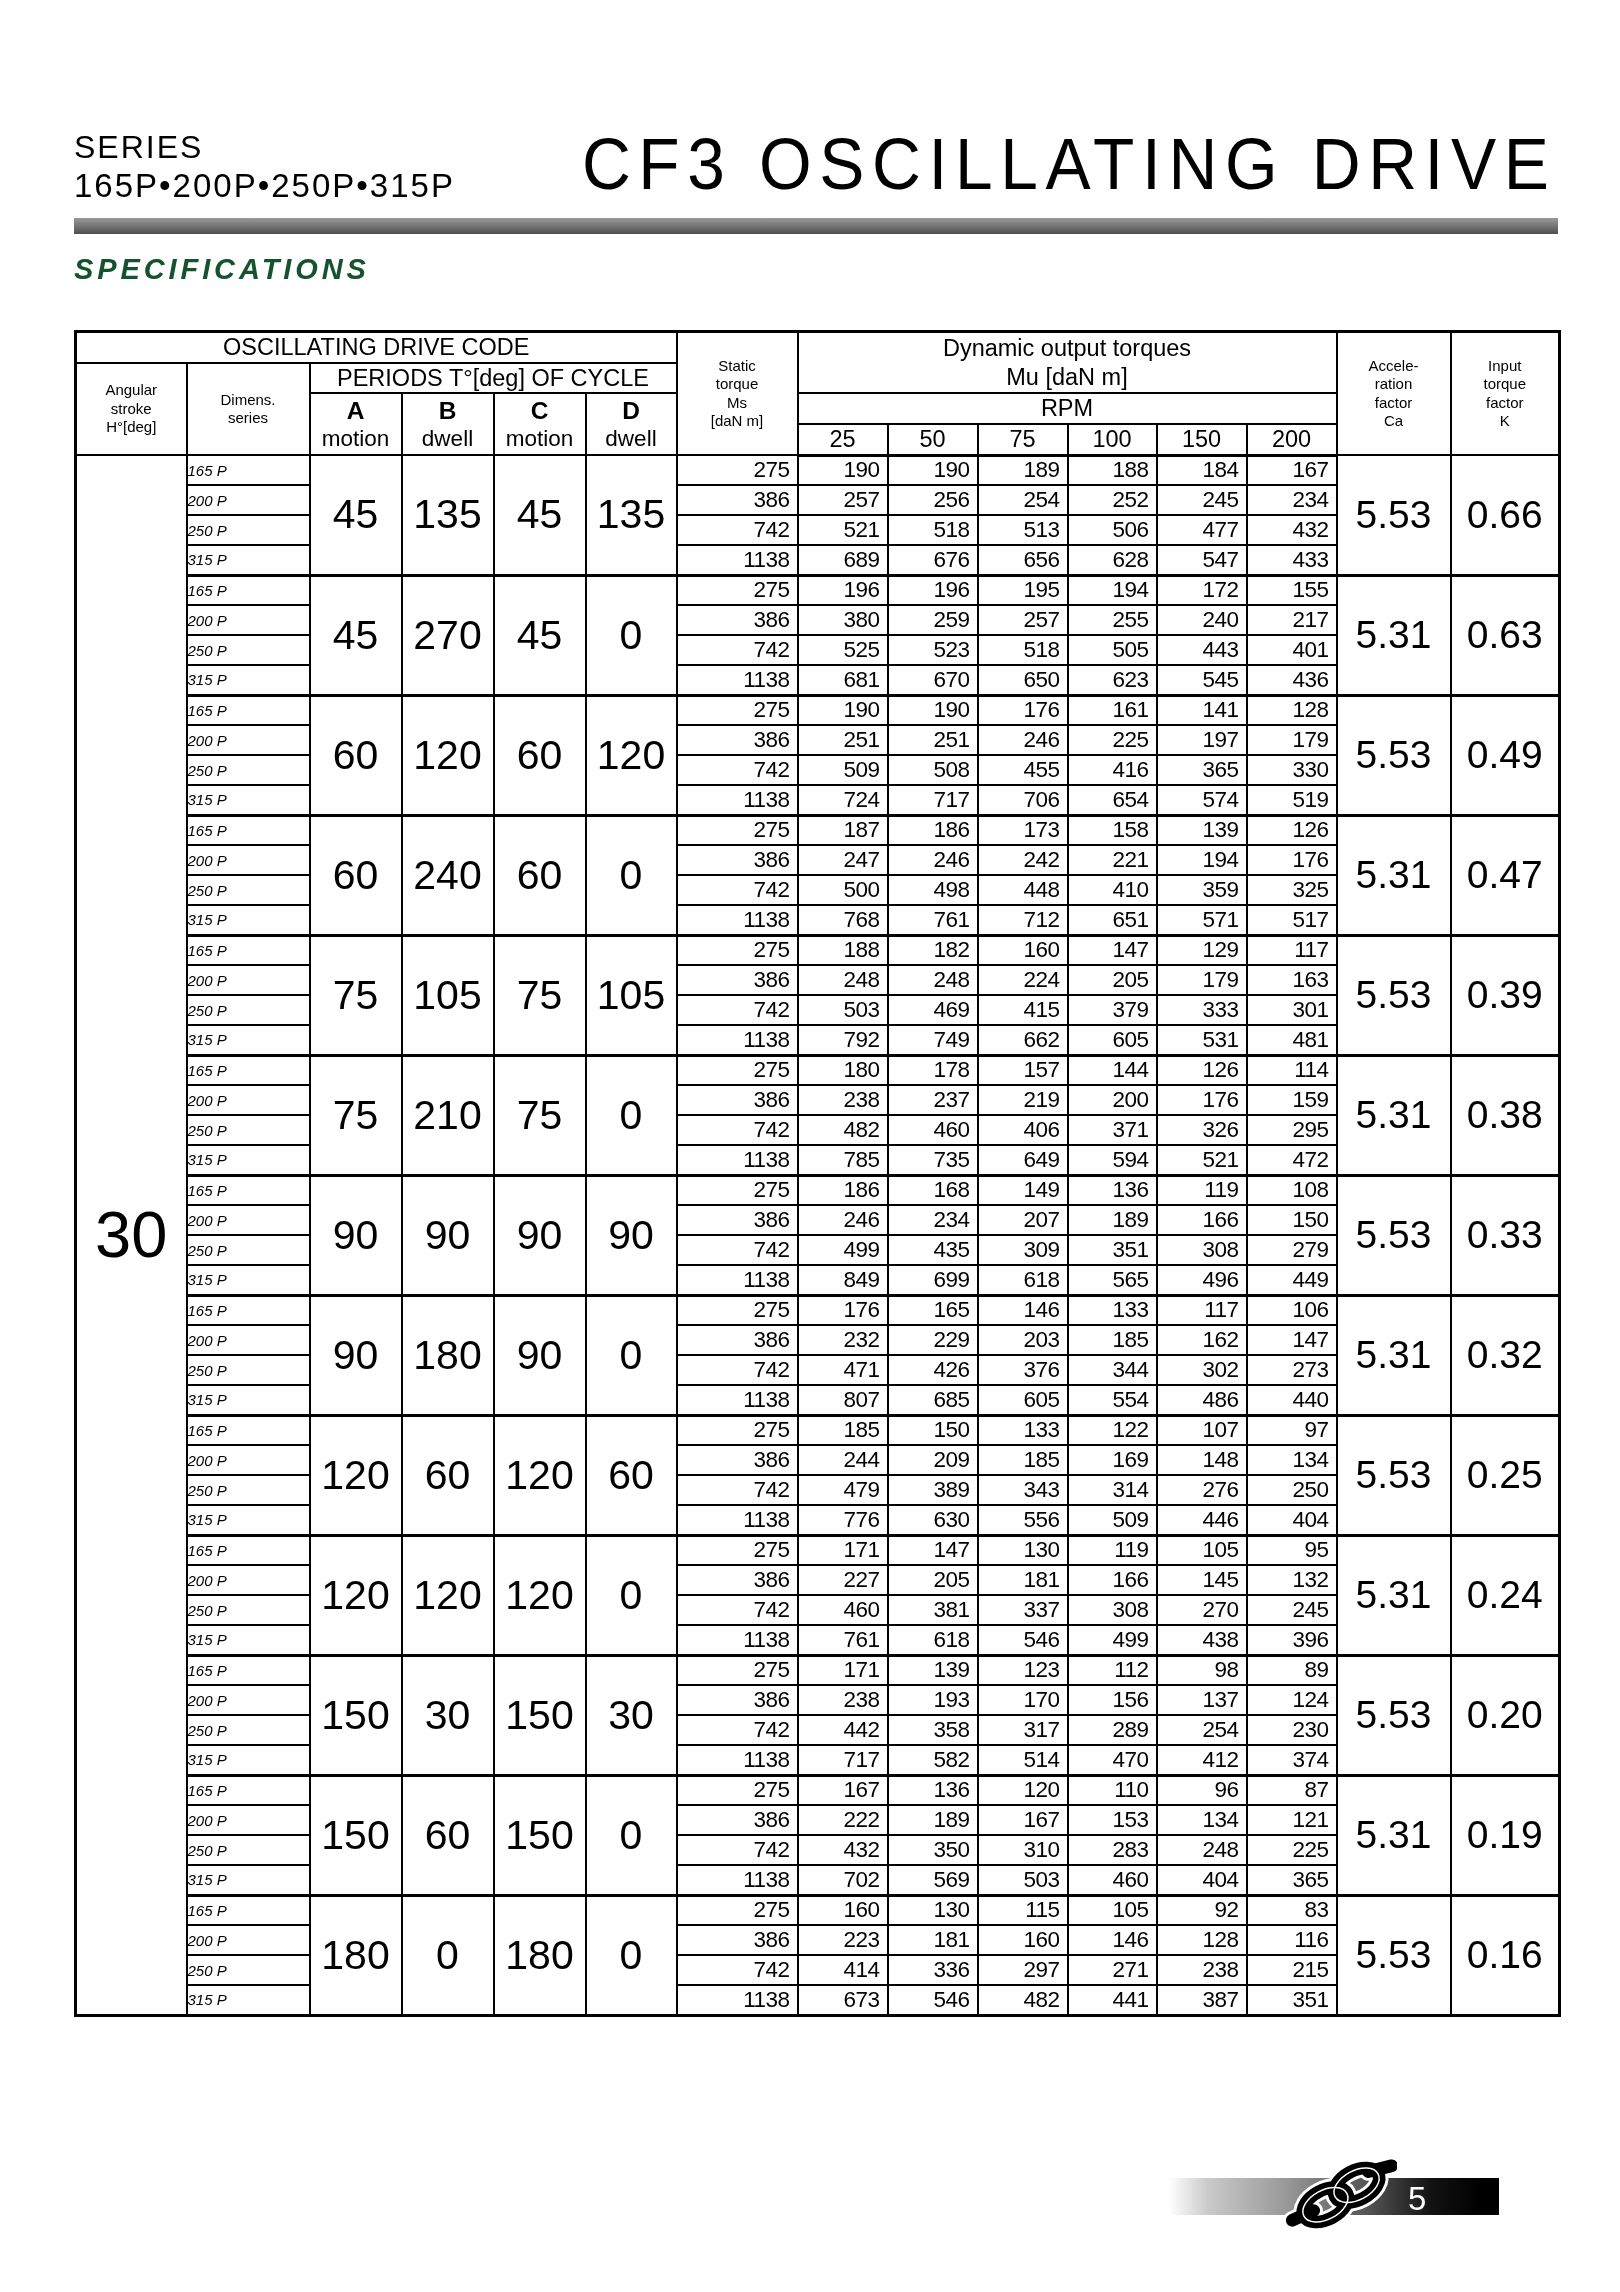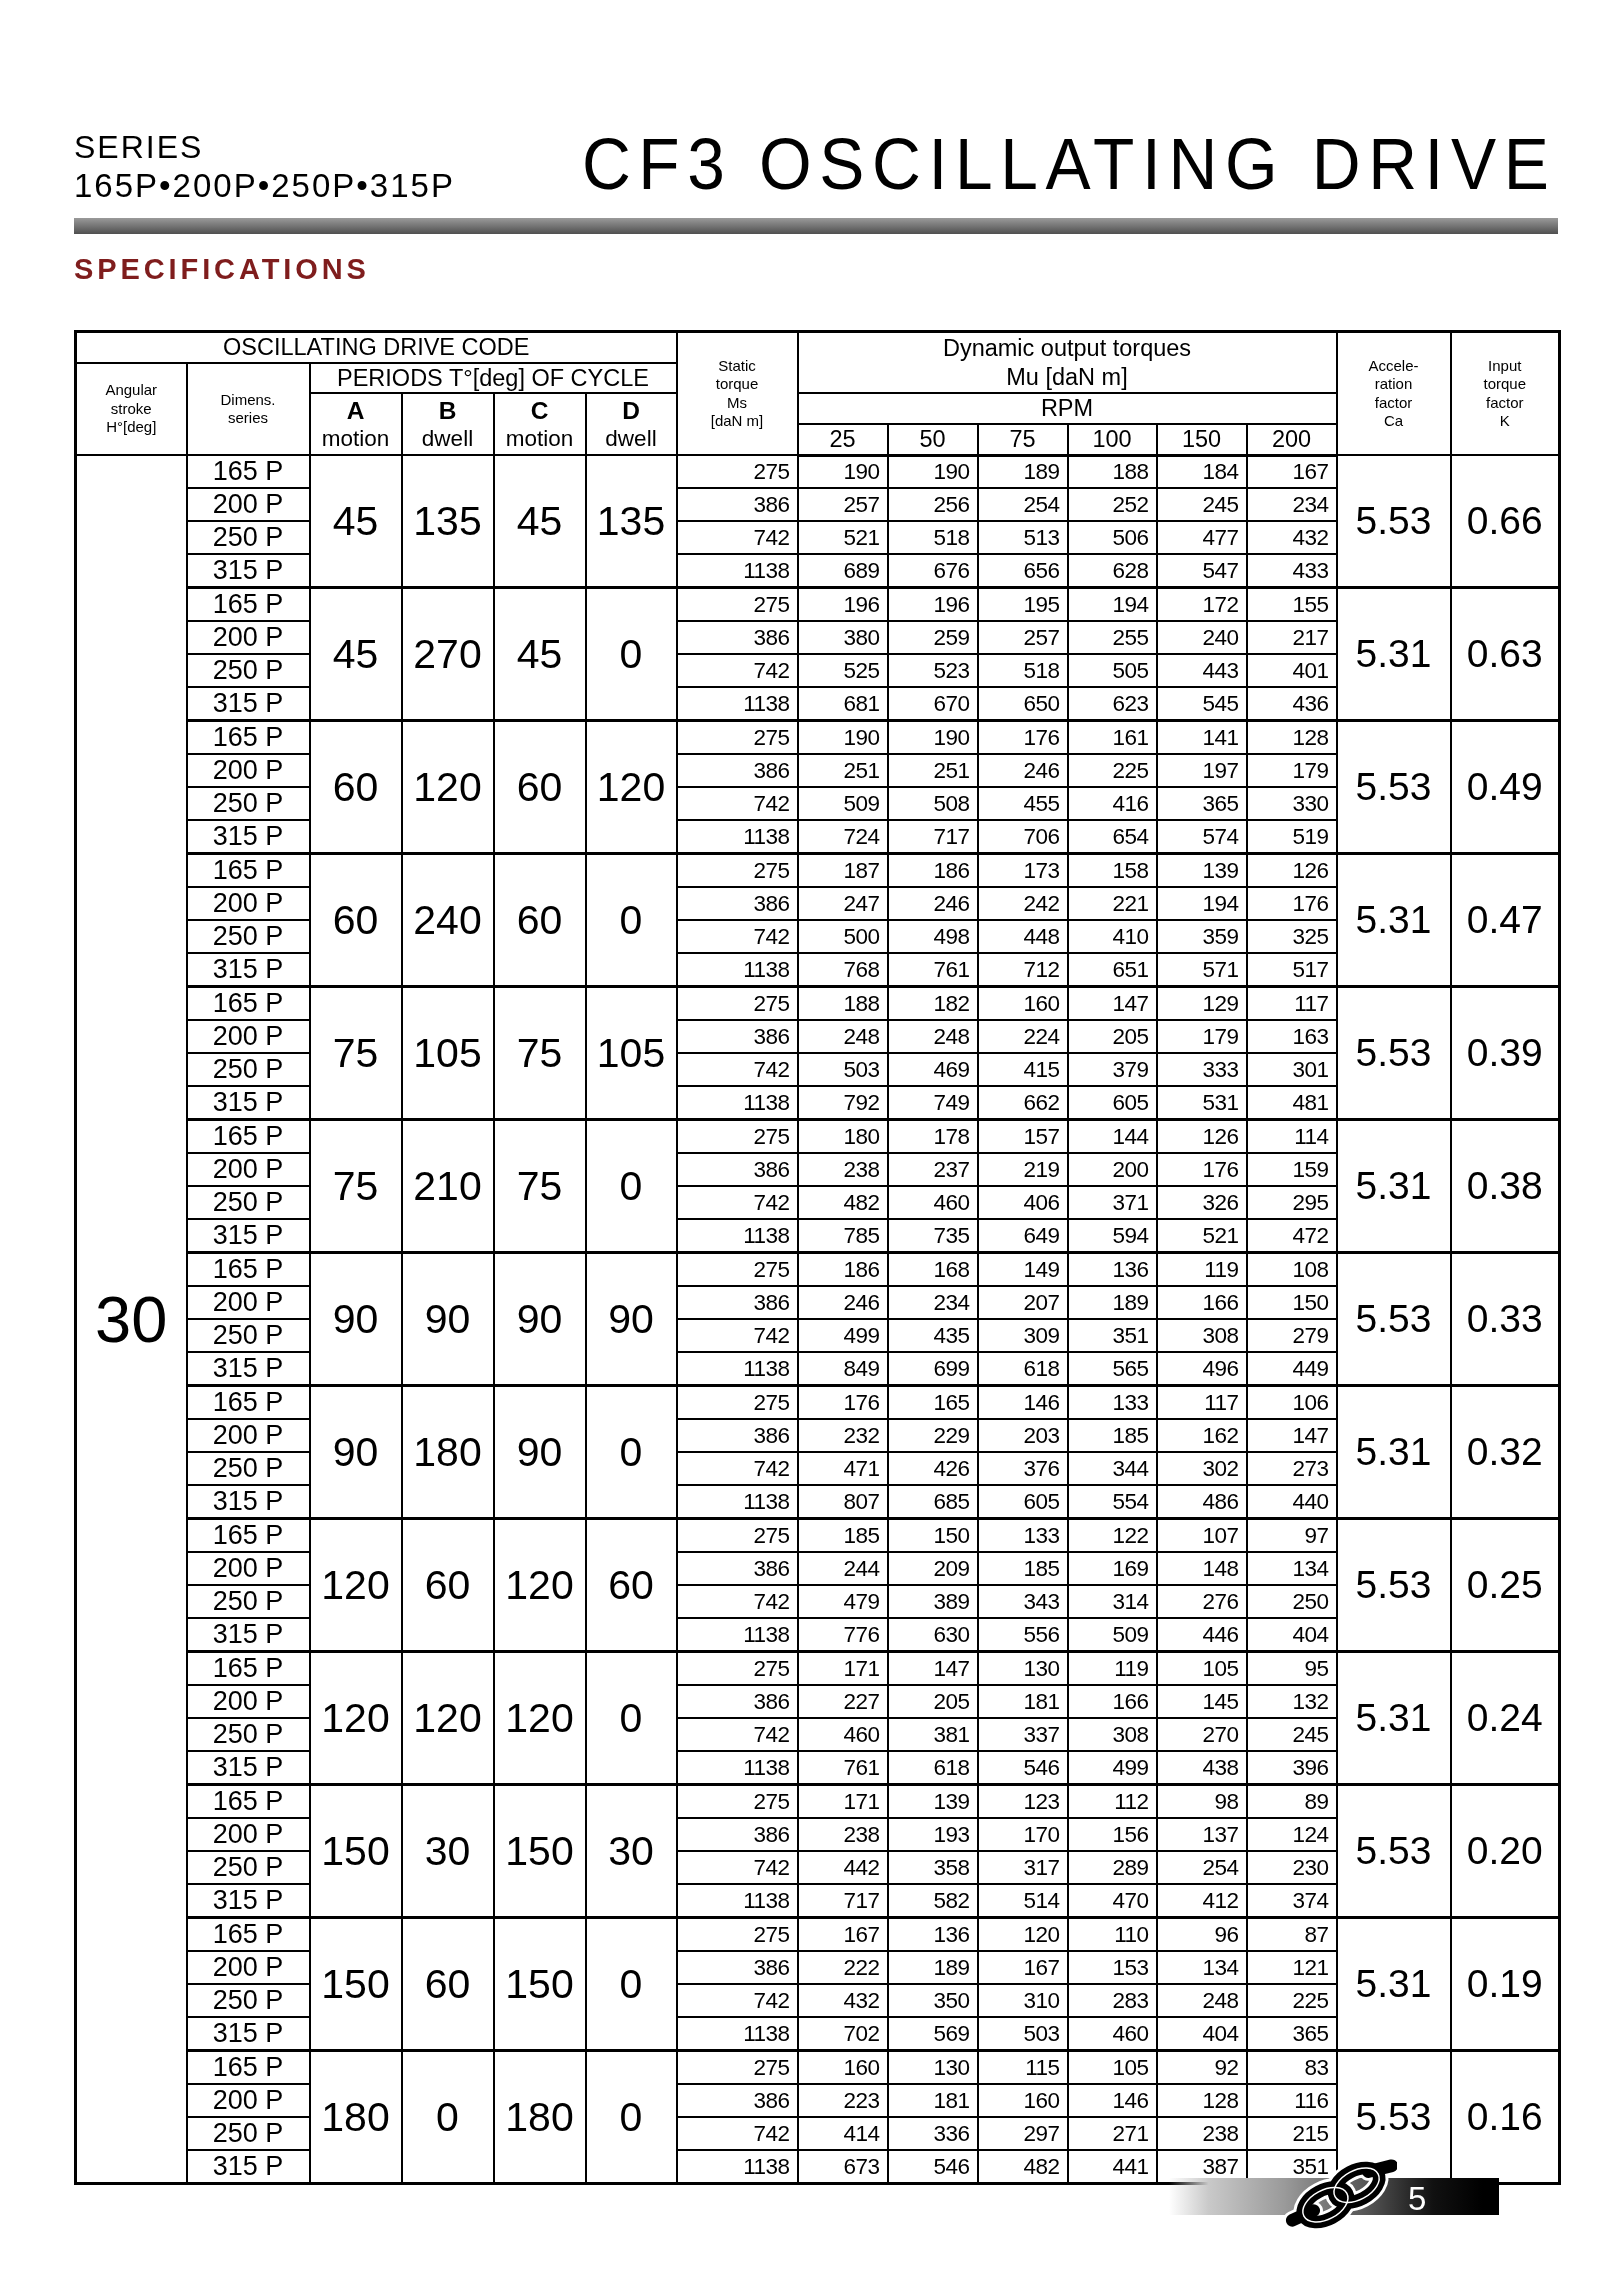--- a/index.html
+++ b/index.html
@@ -6,37 +6,37 @@
   body{
     width:1620px;height:2293px;position:relative;background:#ffffff;
     font-family:"Liberation Sans",sans-serif;color:#000;overflow:hidden;
   }
   .abs{position:absolute;}
   
   .series-label{left:74px;top:129px;font-size:32px;letter-spacing:2px;}
   .series-models{left:74px;top:167px;font-size:33px;letter-spacing:2px;}
   .page-title{right:63px;top:122px;font-size:69px;letter-spacing:7.8px;white-space:nowrap;transform:scale(.98,1.06);transform-origin:right top;}
   .header-rule{left:74px;top:218px;width:1484px;height:15.7px;background:linear-gradient(#9a9a9a,#4f4f4f);}
-  .section-title{left:74px;top:253px;font-size:29px;font-weight:bold;color:#7f1d1d;letter-spacing:3.9px;}
+  .section-title{left:74px;top:253px;font-size:29px;font-weight:bold;color:#14532d;letter-spacing:3.9px;font-style:italic;}
   
   .spec-table-wrap{left:74px;top:330px;}
   table{border-collapse:collapse;table-layout:fixed;border:3.9px solid #000;}
   th,td{border:2px solid #000;border-top-width:2.9px;border-bottom-width:2.9px;padding:0;vertical-align:middle;overflow:hidden;}
   thead tr{height:30px;}
   tbody tr{height:30px;}
   thead th{font-weight:normal;font-size:22.5px;line-height:1.22;text-align:center;}
   thead tr:last-child th{border-bottom-width:3.9px;}
   tbody tr.group-start td{border-top-width:3.9px;}
   .b{font-weight:normal;}
   .hc{font-size:23.5px;}
   .hs{font-size:15px;}
   .hp div:first-child{font-size:24.5px;font-weight:bold;}
   .hr{font-size:23.5px;}
   .num{text-align:right;padding-right:6.9px;font-size:22.5px;letter-spacing:-0.5px;}
-  .series-cell{text-align:center;font-size:27px;}
+  .series-cell{font-size:15px;font-style:italic;}
   .period-cell{text-align:center;font-size:41px;font-weight:400;margin-left:46px;}
   .ca-cell,.k-cell{text-align:center;font-size:39px;}
   .angular-cell{text-align:center;}
   .angular-cell div{font-size:65px;}
   
   .footer-bar{left:1169px;top:2178px;width:330px;height:37px;
     background:linear-gradient(90deg,rgba(255,255,255,0) 0%,#c9c9c9 12%,#9a9a9a 35%,#555 60%,#111 80%,#000 95%);}
   .page-number{left:1408px;top:2180px;color:#fff;font-size:33px;}
   .logo-box{left:1284px;top:2156px;width:113px;height:76px;}
 </style>

